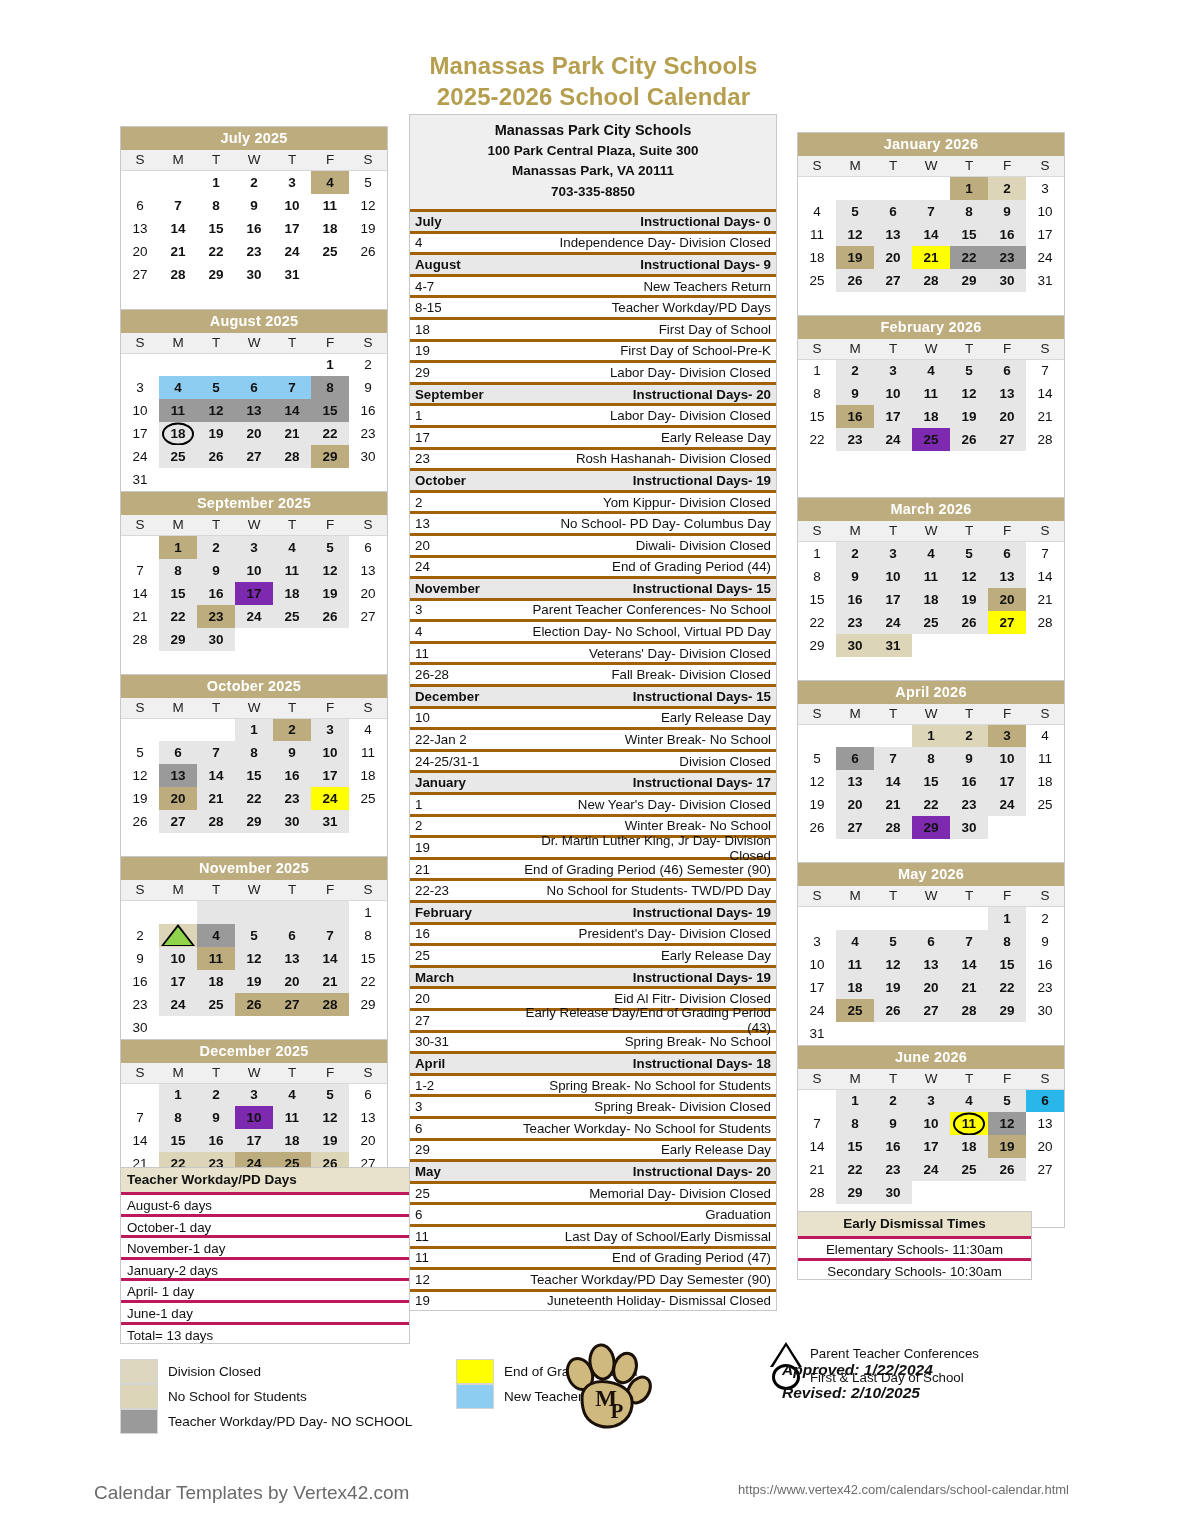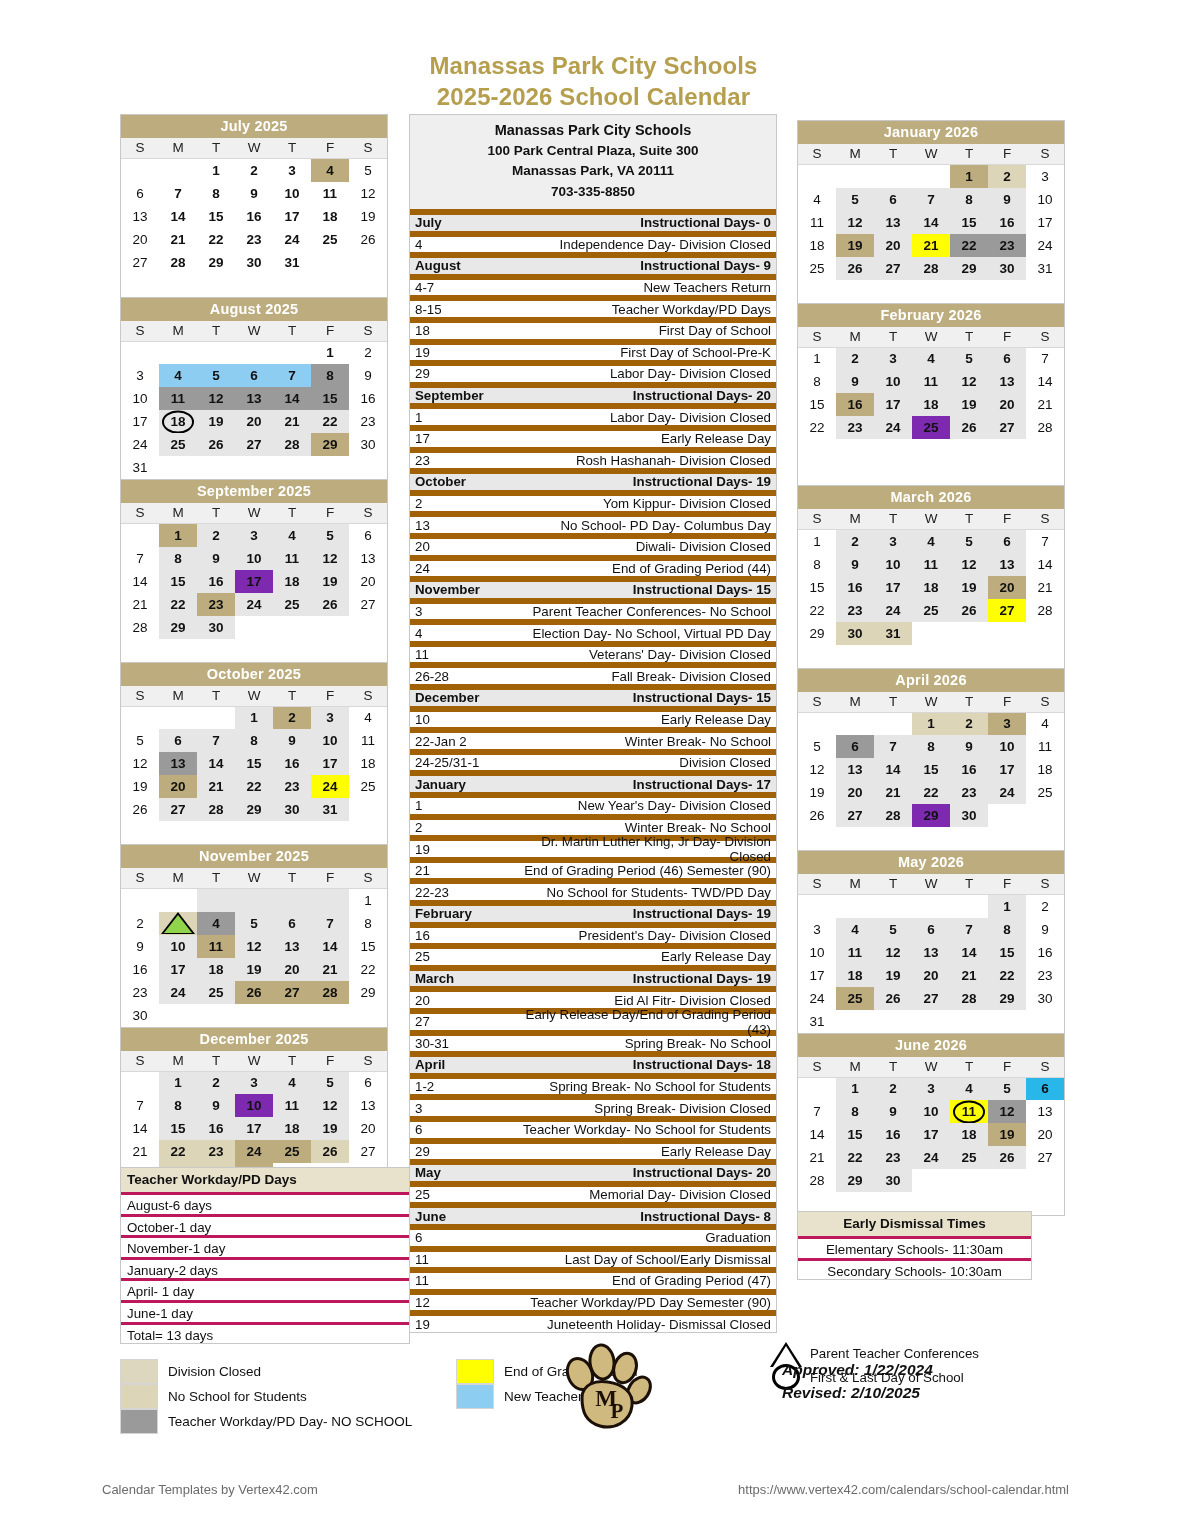--- a/index.html
+++ b/index.html
@@ -32,21 +32,21 @@
   .col-left  { position: absolute; left: 120px; top: 114px; width: 268px; }
   .col-mid   { position: absolute; left: 409px; top: 114px; width: 368px; }
   .col-right { position: absolute; left: 797px; top: 120px; width: 268px; }
 
   
   .month {
     border: 1px solid #c8c8c8;
     border-top: none;
     background: #fff;
   }
-  .month.first { border-top: 1px solid #c8c8c8; }
+  .month.first { border-top: 1px solid #c8c8c8; margin-top: 12px; }
   .month-title {
     background: #bdad7e;
     color: #ffffff;
     font-weight: bold;
     font-size: 14.5px;
     text-align: center;
     padding: 3px 0 4px;
     letter-spacing: .2px;
   }
   table.cal {
@@ -117,21 +117,21 @@
     background: #efefef;
     text-align: center;
     padding: 5px 6px 7px;
   }
   .info-head div {
     font-size: 14.5px; font-weight: bold; color: #111; line-height: 20.5px;
   }
   .info-head div.small { font-size: 13.5px; }
   .row {
     display: flex; align-items: center;
-    border-top: 6px solid #a16207;
+    border-top: 3px solid #a16207;
     height: 21.6px;
     padding: 0 5px;
     font-size: 13.3px;
     color: #111;
   }
   .row.mhead { background: #e8e8e8; font-weight: bold; }
   .row .d { width: 92px; flex: 0 0 92px; }
   .row .t { flex: 1; text-align: right; }
   .row.mhead .t { font-weight: bold; }
 
@@ -190,22 +190,22 @@
 
   .approved {
     position: absolute; left: 782px; top: 1358px;
     font-size: 15.5px; font-weight: bold; line-height: 23px; color: #111; font-style: italic;
   }
 
   
   .paw { position: absolute; left: 560px; top: 1338px; width: 100px; height: 100px; }
 
   .footer-l {
-    position: absolute; left: 102px; top: 1482px;
-    font-size: 13px; color: #6b6b6b;
+    position: absolute; left: 94px; top: 1482px;
+    font-size: 19px; color: #6b6b6b;
   }
   .footer-r {
     position: absolute; right: 118px; top: 1482px;
     font-size: 13px; color: #6b6b6b;
   }
 </style>
 </head>
 <body>
 
 <div class="page">
@@ -835,24 +835,20 @@
             <span class="d">29</span>
             <span class="t">Early Release Day</span>
           </div>
           <div class="row mhead">
             <span class="d">May</span>
             <span class="t">Instructional Days- 20</span>
           </div>
           <div class="row">
             <span class="d">25</span>
             <span class="t">Memorial Day- Division Closed</span>
-          </div>
-          <div class="row mhead">
-            <span class="d">June</span>
-            <span class="t">Instructional Days- 8</span>
           </div>
           <div class="row">
             <span class="d">6</span>
             <span class="t">Graduation</span>
           </div>
           <div class="row">
             <span class="d">11</span>
             <span class="t">Last Day of School/Early Dismissal</span>
           </div>
           <div class="row">

